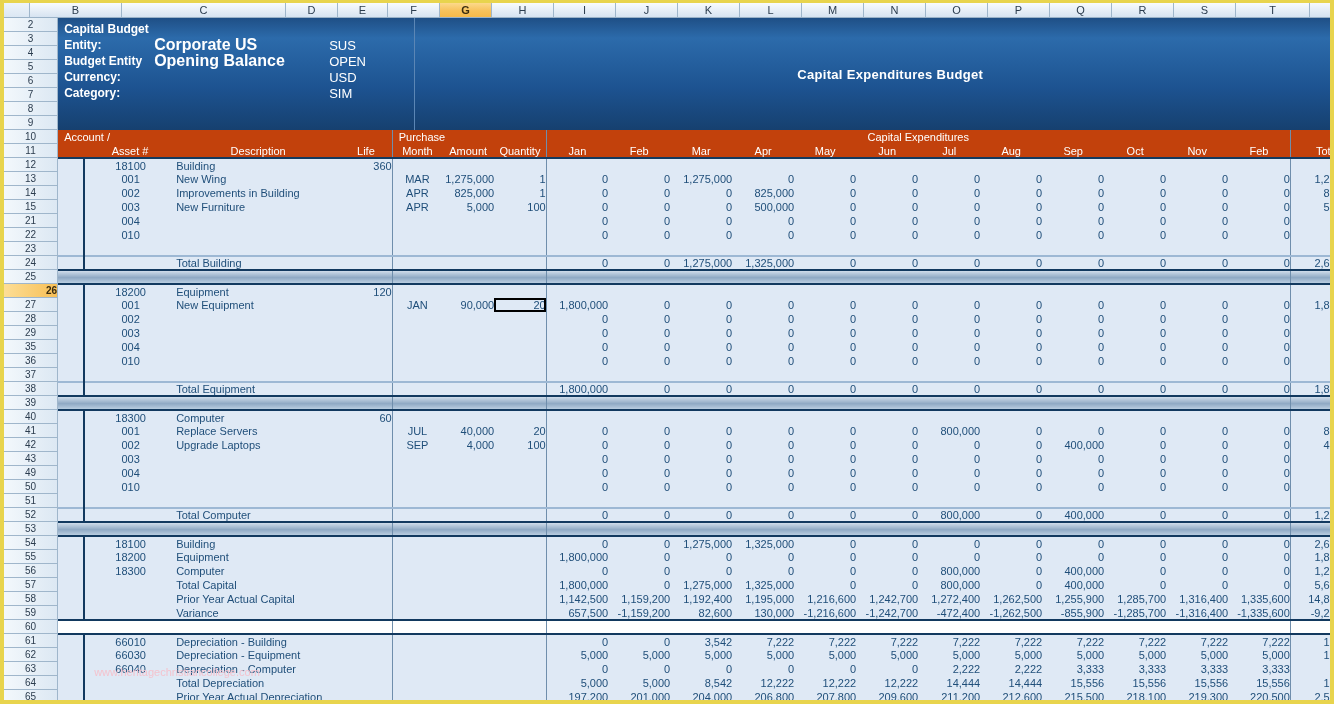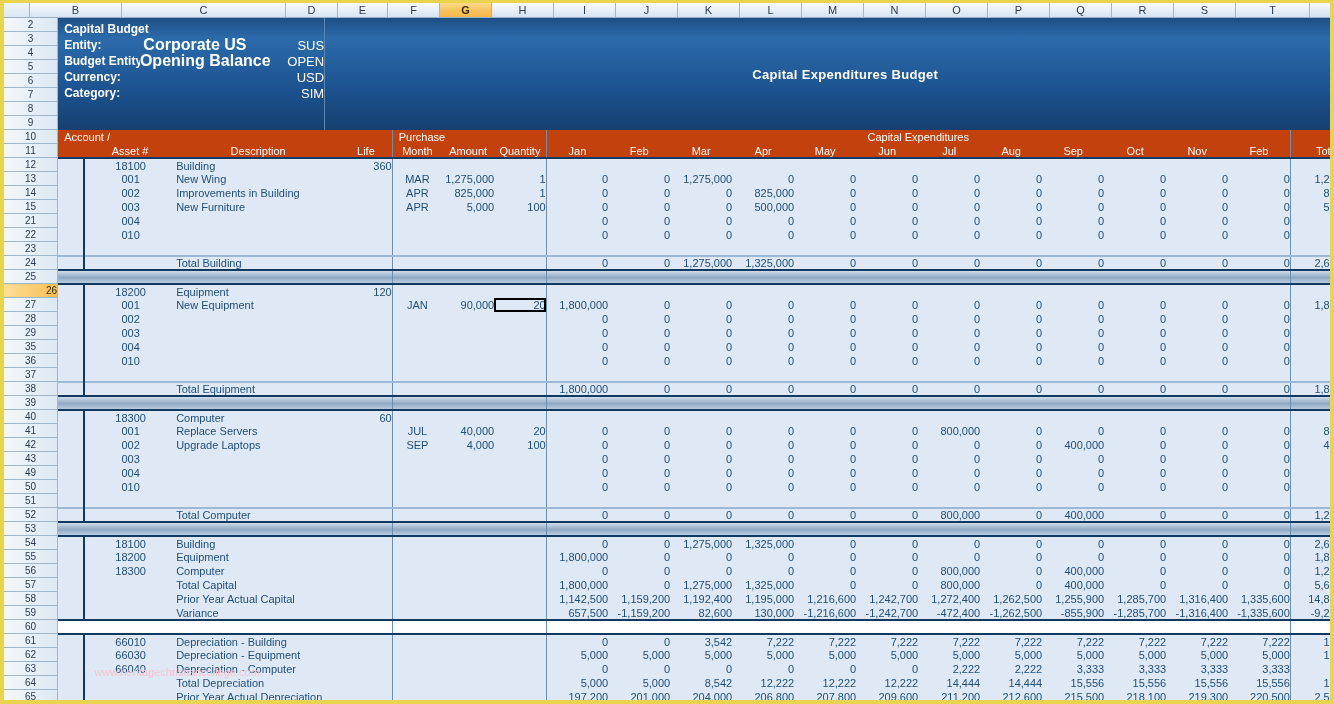--- a/index.html
+++ b/index.html
@@ -54,32 +54,32 @@
     font-size: 10px;
     color: #2b3c4e;
     text-align: center;
     line-height: 13px;
     border-bottom: 1px solid #9fb6cb;
     background: linear-gradient(to right,#f3f8fc,#dce8f3);
     overflow: hidden;
   }
   .rnum.sel {
     background: linear-gradient(to right,#fdde96,#f7bf56);
-    color: #3a2c10; font-weight: normal; padding-left: 42px;
+    color: #3a2c10; font-weight: bold; padding-left: 42px;
   }
   .sheet { flex: 1 1 auto; position: relative; background: #fff; }
 
   
   .titleblock {
     display: flex;
     height: 112px;
     background: linear-gradient(to bottom,#1f4f86 0%,#2c6bab 18%,#1d5391 62%,#16406f 100%);
   }
   .tb-left {
-    width: 267px;
+    width: 357px;
     padding: 3px 0 0 6px;
     border-right: 1px solid #5b86b5;
   }
   .tb-line { display: flex; height: 16px; align-items: center; }
   .tb-line .lbl {
     width: 90px; color: #ffffff; font-size: 12px; font-weight: bold;
     white-space: nowrap; overflow: hidden;
   }
   .tb-line .val {
     width: 175px; color: #ffffff; font-size: 16px; font-weight: bold;

